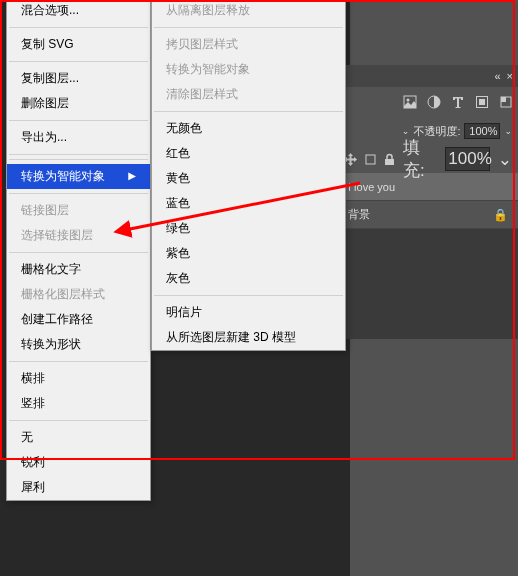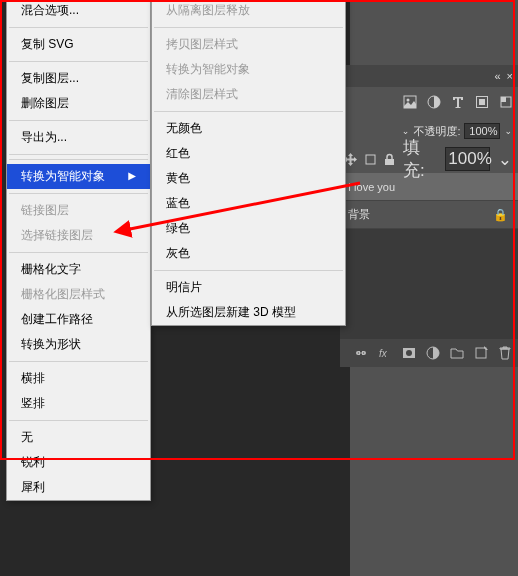--- a/index.html
+++ b/index.html
@@ -110,46 +110,20 @@
       <span>I love you</span>
     </div>
     <div class="layer">
       <span>背景</span>
       <span class="lock">🔒</span>
     </div>
   </div>
 
   <div class="layers-spacer"></div>
 
-  <div class="bottom-toolbar">
-    <svg width="14" height="14" viewBox="0 0 14 14">
-        <path d="M4 7 A2 2 0 0 1 4 3 H6 V4.5 H4 A.8 .8 0 0 0 4 5.5 H6 V7 Z M8 7 V5.5 H10 A.8 .8 0 0 0 10 4.5 H8 V3 H10 A2 2 0 0 1 10 7 Z M5 4.5 H9 V5.5 H5 Z" fill="#bbb" transform="translate(0,2)"></path>
-      </svg>
-    <svg width="14" height="14" viewBox="0 0 14 14">
-        <text x="1" y="11" font-size="10" font-style="italic" fill="#bbb">fx</text>
-      </svg>
-    <svg width="14" height="14" viewBox="0 0 14 14">
-        <rect x="1" y="2" width="12" height="10" fill="#bbb"></rect>
-        <circle cx="7" cy="7" r="3" fill="#454545"></circle>
-      </svg>
-    <svg width="14" height="14" viewBox="0 0 14 14">
-        <circle cx="7" cy="7" r="6" fill="none" stroke="#bbb"></circle>
-        <path d="M7 1 A6 6 0 0 1 7 13 Z" fill="#bbb"></path>
-      </svg>
-    <svg width="14" height="14" viewBox="0 0 14 14">
-        <path d="M1 3 H6 L7.5 5 H13 V12 H1 Z" fill="none" stroke="#bbb"></path>
-      </svg>
-    <svg width="14" height="14" viewBox="0 0 14 14">
-        <rect x="2" y="2" width="10" height="10" fill="none" stroke="#bbb"></rect>
-        <path d="M10 2 L10 0 L14 4 L12 4" fill="#bbb"></path>
-      </svg>
-    <svg width="14" height="14" viewBox="0 0 14 14">
-        <path d="M3 3 H11 L10 13 H4 Z M2 2 H12 V3 H2 Z M5 1 H9 V2 H5 Z" fill="none" stroke="#bbb"></path>
-      </svg>
-  </div>
 </div>
 
 <div class="menu menu-left" id="menu-left">
     <div class="menu-item">混合选项...</div>
     <div class="menu-separator"></div>
     <div class="menu-item">复制 SVG</div>
     <div class="menu-separator"></div>
     <div class="menu-item">复制图层...</div>
     <div class="menu-item">删除图层</div>
     <div class="menu-separator"></div>
@@ -178,20 +152,21 @@
     <div class="menu-separator"></div>
     <div class="menu-item disabled">拷贝图层样式</div>
     <div class="menu-item disabled">转换为智能对象</div>
     <div class="menu-item disabled">清除图层样式</div>
     <div class="menu-separator"></div>
     <div class="menu-item">无颜色</div>
     <div class="menu-item">红色</div>
     <div class="menu-item">黄色</div>
     <div class="menu-item">蓝色</div>
     <div class="menu-item">绿色</div>
+    <div class="menu-item">紫色</div>
     <div class="menu-item">灰色</div>
     <div class="menu-separator"></div>
     <div class="menu-item">明信片</div>
     <div class="menu-item">从所选图层新建 3D 模型</div>
   </div>
 
 <div class="red-box"></div>
 <svg class="red-arrow" style="left:110px; top:175px;" width="260" height="70" viewBox="0 0 260 70">
   <defs>
       <marker id="ah" markerWidth="10" markerHeight="10" refX="2" refY="3" orient="auto">

